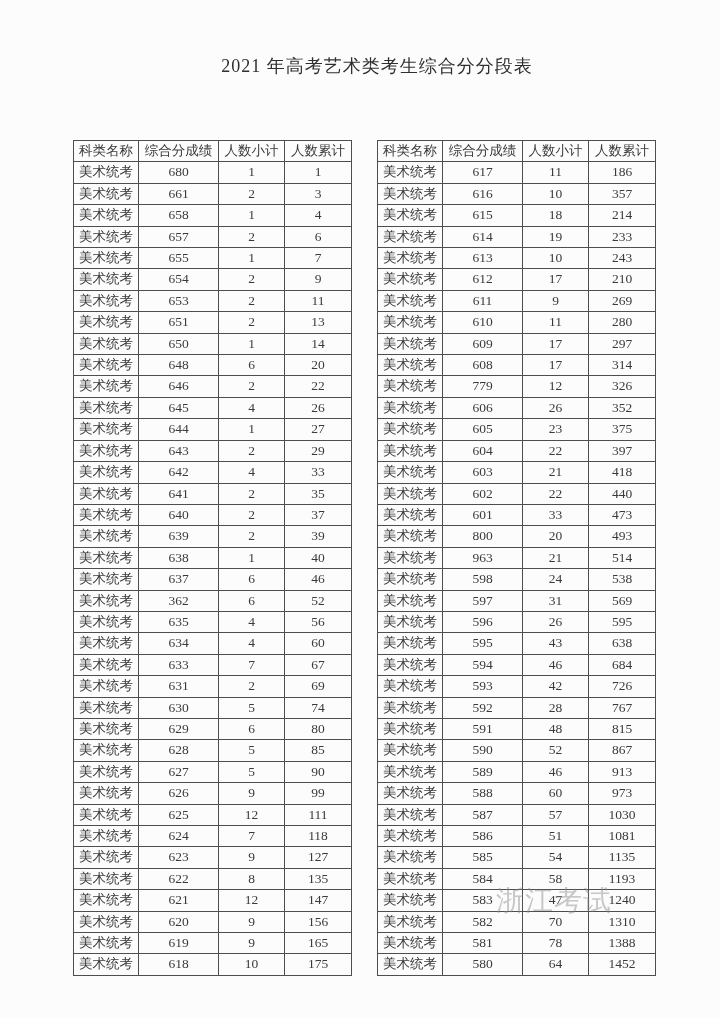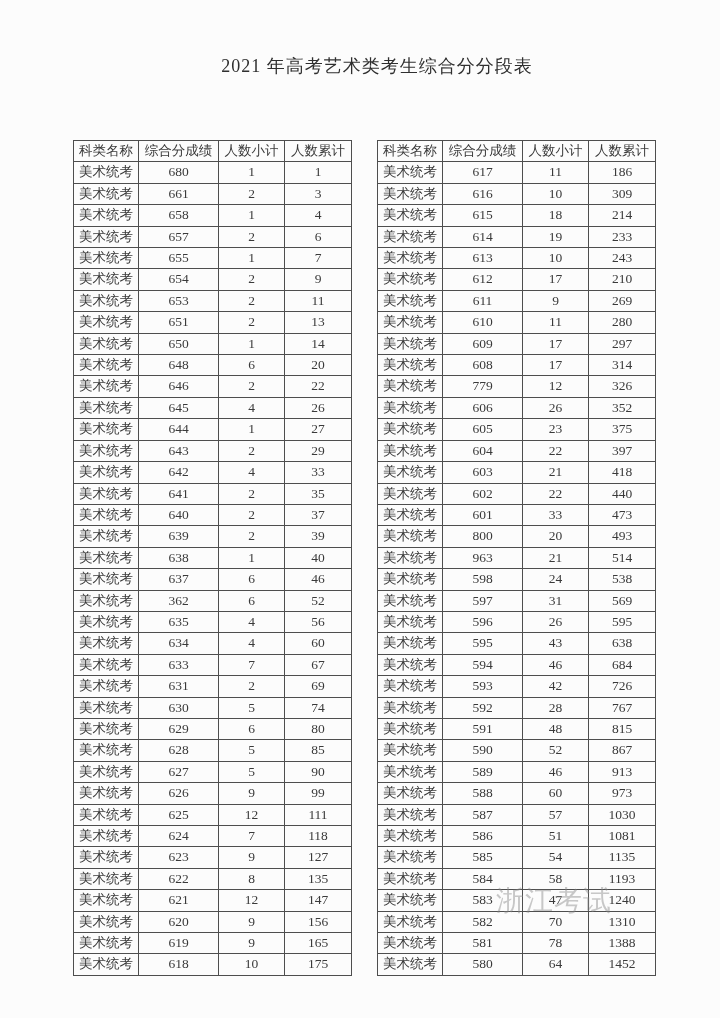--- a/index.html
+++ b/index.html
@@ -347,21 +347,21 @@
             <tr>
               <td>美术统考</td>
               <td>617</td>
               <td>11</td>
               <td>186</td>
             </tr>
             <tr>
               <td>美术统考</td>
               <td>616</td>
               <td>10</td>
-              <td>309</td>
+              <td>357</td>
             </tr>
             <tr>
               <td>美术统考</td>
               <td>615</td>
               <td>18</td>
               <td>214</td>
             </tr>
             <tr>
               <td>美术统考</td>
               <td>614</td>

